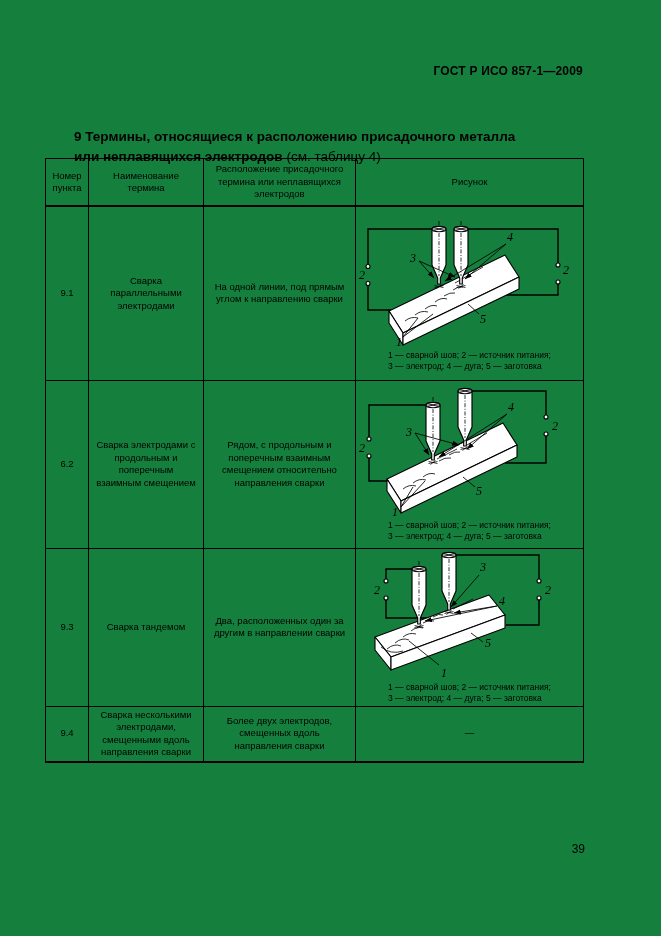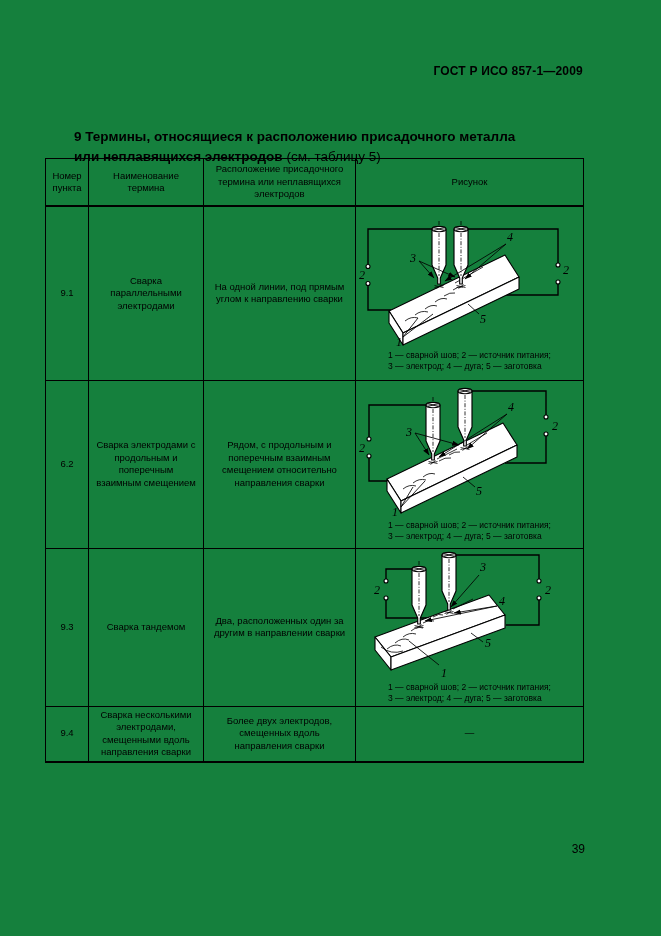--- a/index.html
+++ b/index.html
@@ -77,21 +77,21 @@
     </marker>
   </defs>
 </svg>
 
 <div class="page">
 
   <div class="std-ref">ГОСТ Р ИСО 857-1—2009</div>
 
   <div class="sec-title">
     <div>9  Термины, относящиеся к расположению присадочного металла</div>
-    <div><span>или неплавящихся электродов</span><span class="normal"> (см. таблицу 5)</span></div>
+    <div><span>или неплавящихся электродов</span><span class="normal"> (см. таблицу 4)</span></div>
   </div>
 
 
   <table class="gost">
     <colgroup>
       <col style="width:43px">
         <col style="width:115px">
         <col style="width:152px">
         <col style="width:228px">
     </colgroup>

